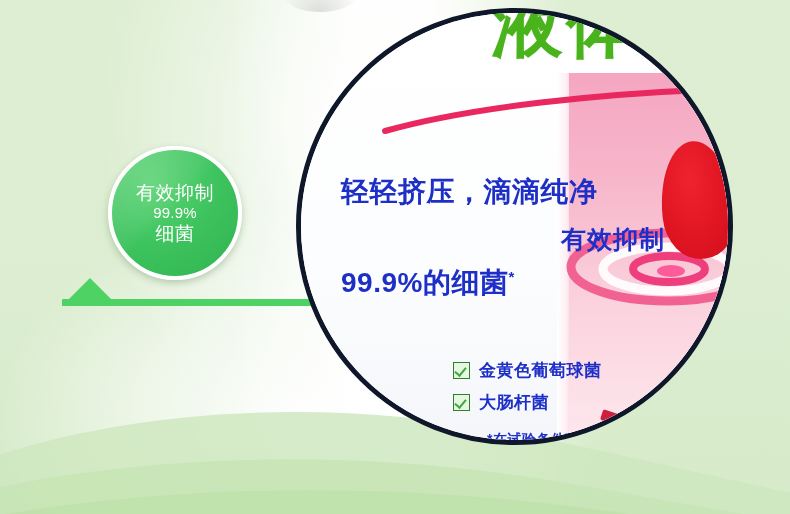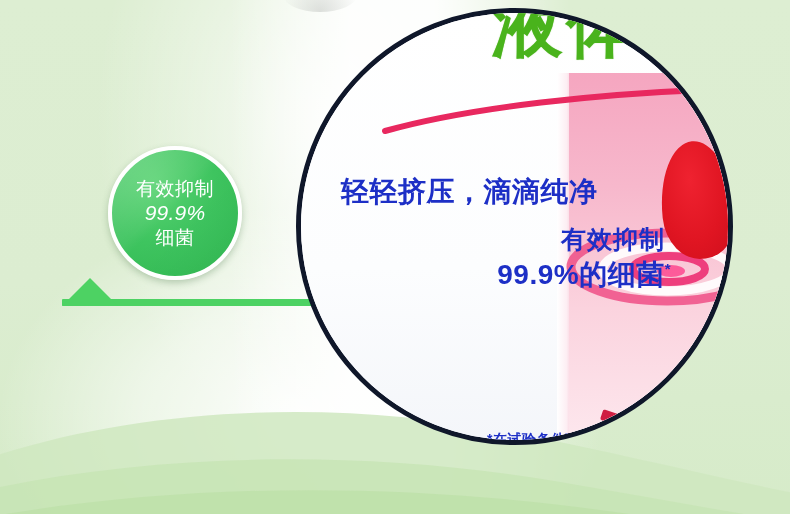--- a/index.html
+++ b/index.html
@@ -94,21 +94,21 @@
     box-shadow: 0 3px 7px rgba(60,110,60,0.30);
     display: flex;
     flex-direction: column;
     align-items: center;
     justify-content: center;
     color: #ffffff;
     text-align: center;
     line-height: 1.22;
   }
   .badge-l1 { font-size: 19px; letter-spacing: 0.5px; }
-  .badge-l2 { font-size: 21px; letter-spacing: 0.2px; font-style: italic; }
+  .badge-l2 { font-size: 15px; letter-spacing: 0.2px; }
   .badge-l3 { font-size: 19px; letter-spacing: 0.5px; }
 
   
   .loupe {
     position: absolute;
     left: 296px;
     top: 8px;
     width: 437px;
     height: 437px;
     border-radius: 50%;
@@ -208,21 +208,22 @@
     font-size: 25px;
     letter-spacing: 1px;
     text-align: right;
     margin-top: 12px;
     padding-right: 16px;
     color: #1d2fc6;
   }
   .copy-line3 {
     font-size: 28px;
     letter-spacing: 0.5px;
-    text-align: right;
+    text-align: left;
+    margin-top: 8px;
     padding-right: 10px;
     white-space: nowrap;
     color: #1d2fc6;
   }
   .copy-star { font-size: 15px; vertical-align: super; }
 
   
   .bullets {
     position: absolute;
     left: 152px;
@@ -322,17 +323,27 @@
     </svg>
 
     <div class="loupe-green-title">液体</div>
 
     <div class="copy">
       <div class="copy-line1">轻轻挤压，滴滴纯净</div>
       <div class="copy-line2">有效抑制</div>
       <div class="copy-line3"><span>99.9%的细菌</span><span class="copy-star">*</span></div>
     </div>
 
+    <div class="bullets">
+      <div class="bullet-row">
+        <span class="bullet-box"></span>
+        <span class="bullet-text">金黄色葡萄球菌</span>
+      </div>
+      <div class="bullet-row">
+        <span class="bullet-box"></span>
+        <span class="bullet-text">大肠杆菌</span>
+      </div>
+    </div>
 
     <div class="footnote">*在试验条件下</div>
   </div>
 
 </div>
 
 </body></html>

